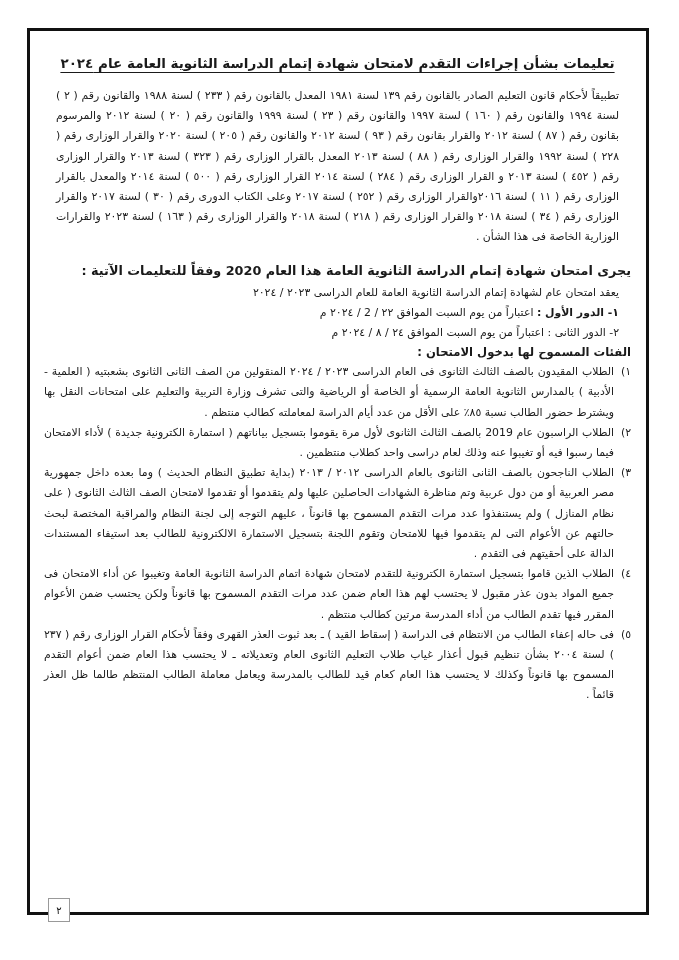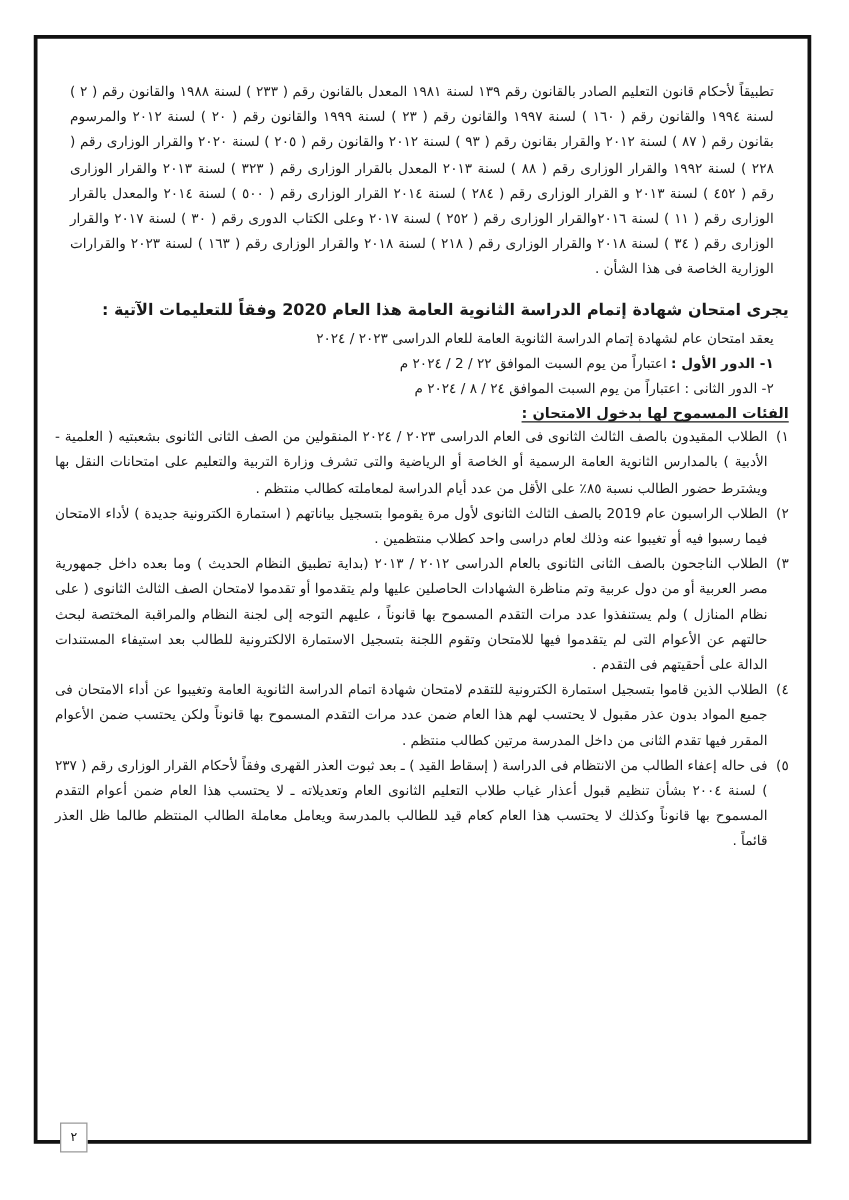--- a/index.html
+++ b/index.html
@@ -3,37 +3,38 @@
   <meta charset="utf-8">
   <style>
     html, body { margin: 0; padding: 0; background: #ffffff; }
     body { width: 679px; height: 960px; position: relative; overflow: hidden; font-family: "DejaVu Sans", sans-serif; color: #111; }
     .frame { position: absolute; left: 27px; top: 28px; width: 622px; height: 887px; border: 3px solid #111; box-sizing: border-box; }
     .content { position: absolute; left: 44px; right: 48px; top: 52px; direction: rtl; text-align: justify; font-family: "DejaVu Sans", sans-serif; font-size: 10.9px; line-height: 20.2px; color: #1a1a1a; }
     .title { text-align: center; font-weight: bold; font-size: 13.5px; text-decoration: underline; text-underline-offset: 4px; margin: 0 0 7px 0; line-height: 22px; }
     .para { margin: 12px; text-align-last: right; }
     .heading-main { font-weight: bold; font-size: 12.8px; margin: 7px 0 1px 0; line-height: 22px; }
     .heading-sub { font-weight: bold; font-size: 11.6px; margin: 0; line-height: 20px; }
-    .heading-underlined { font-weight: bold; font-size: 11.6px; margin: 0; line-height: 19px; text-decoration: underline; text-underline-offset: 3px; }
+    .heading-underlined { font-weight: bold; font-size: 11.6px; margin: 0; line-height: 19px; text-underline-offset: 3px; }
     .indent1 { padding-right: 12px; margin: 0; }
     .session { padding-right: 12px; margin: 0; }
     .session b { font-weight: bold; }
     .intro { margin: 0; }
     .list { margin: 0; padding: 0; list-style: none; }
     .list-item { display: flex; flex-direction: row; margin: 0; }
     .list-num { flex: 0 0 17px; text-align: right; }
     .list-text { flex: 1; text-align: justify; text-align-last: right; }
     .page-num { position: absolute; left: 48px; top: 898px; width: 22px; height: 24px; border: 1px solid #999; box-sizing: border-box; font-size: 10px; display: flex; align-items: center; justify-content: center; background: #fff; }
   </style>
 </head>
 <body>
 
 <div class="frame"></div>
 
 <div class="content">
+  <h1 class="title">تعليمات بشأن إجراءات التقدم لامتحان شهادة إتمام الدراسة الثانوية العامة عام ٢٠٢٤</h1>
 
   <p class="para">تطبيقاً لأحكام قانون التعليم الصادر بالقانون رقم ١٣٩ لسنة ١٩٨١ المعدل بالقانون رقم ( ٢٣٣ ) لسنة ١٩٨٨ والقانون رقم ( ٢ ) لسنة ١٩٩٤ والقانون رقم ( ١٦٠ ) لسنة ١٩٩٧ والقانون رقم ( ٢٣ ) لسنة ١٩٩٩ والقانون رقم ( ٢٠ ) لسنة ٢٠١٢ والمرسوم بقانون رقم ( ٨٧ ) لسنة ٢٠١٢ والقرار بقانون رقم ( ٩٣ ) لسنة ٢٠١٢ والقانون رقم ( ٢٠٥ ) لسنة ٢٠٢٠ والقرار الوزارى رقم ( ٢٢٨ ) لسنة ١٩٩٢ والقرار الوزارى رقم ( ٨٨ ) لسنة ٢٠١٣ المعدل بالقرار الوزارى رقم ( ٣٢٣ ) لسنة ٢٠١٣ والقرار الوزارى رقم ( ٤٥٢ ) لسنة ٢٠١٣ و القرار الوزارى رقم ( ٢٨٤ ) لسنة ٢٠١٤ القرار الوزارى رقم ( ٥٠٠ ) لسنة ٢٠١٤ والمعدل بالقرار الوزارى رقم ( ١١ ) لسنة ٢٠١٦والقرار الوزارى رقم ( ٢٥٢ ) لسنة ٢٠١٧ وعلى الكتاب الدورى رقم ( ٣٠ ) لسنة ٢٠١٧ والقرار الوزارى رقم ( ٣٤ ) لسنة ٢٠١٨ والقرار الوزارى رقم ( ٢١٨ ) لسنة ٢٠١٨ والقرار الوزارى رقم ( ١٦٣ ) لسنة ٢٠٢٣ والقرارات الوزارية الخاصة فى هذا الشأن .</p>
 
   <h2 class="heading-main">يجرى امتحان شهادة إتمام الدراسة الثانوية العامة هذا العام 2020 وفقاً للتعليمات الآتية :</h2>
 
   <section>
     <p class="indent1">يعقد امتحان عام لشهادة إتمام الدراسة الثانوية العامة للعام الدراسى ٢٠٢٣ / ٢٠٢٤</p>
     <p class="session"><b>١- الدور الأول :</b><span> اعتباراً من يوم السبت الموافق  ٢٢ / 2 / ٢٠٢٤ م</span></p>
     <p class="session"><span>٢- الدور الثانى :</span><span> اعتباراً من يوم السبت الموافق  ٢٤ / ٨ / ٢٠٢٤ م</span></p>
   </section>
@@ -48,21 +49,21 @@
       <li class="list-item">
         <span class="list-num">٢)</span>
         <span class="list-text">الطلاب الراسبون عام 2019 بالصف الثالث الثانوى لأول مرة يقوموا بتسجيل بياناتهم ( استمارة الكترونية جديدة ) لأداء الامتحان فيما رسبوا فيه أو تغيبوا عنه وذلك لعام دراسى واحد كطلاب منتظمين .</span>
       </li>
       <li class="list-item">
         <span class="list-num">٣)</span>
         <span class="list-text">الطلاب الناجحون بالصف الثانى الثانوى بالعام الدراسى ٢٠١٢ / ٢٠١٣ (بداية تطبيق النظام الحديث ) وما بعده داخل جمهورية مصر العربية أو من دول عربية وتم مناظرة الشهادات الحاصلين عليها ولم يتقدموا أو تقدموا لامتحان الصف الثالث الثانوى ( على نظام المنازل ) ولم يستنفذوا عدد مرات التقدم المسموح بها قانوناً ، عليهم التوجه إلى لجنة النظام والمراقبة المختصة لبحث حالتهم عن الأعوام التى لم يتقدموا فيها للامتحان وتقوم اللجنة بتسجيل الاستمارة الالكترونية للطالب بعد استيفاء المستندات الدالة على أحقيتهم فى التقدم .</span>
       </li>
       <li class="list-item">
         <span class="list-num">٤)</span>
-        <span class="list-text">الطلاب الذين قاموا بتسجيل استمارة الكترونية للتقدم لامتحان شهادة اتمام الدراسة الثانوية العامة وتغيبوا عن أداء الامتحان فى جميع المواد بدون عذر مقبول لا يحتسب لهم هذا العام ضمن عدد مرات التقدم المسموح بها قانوناً ولكن يحتسب ضمن الأعوام المقرر فيها تقدم الثانى من داخل المدرسة مرتين كطالب منتظم .</span>
+        <span class="list-text">الطلاب الذين قاموا بتسجيل استمارة الكترونية للتقدم لامتحان شهادة اتمام الدراسة الثانوية العامة وتغيبوا عن أداء الامتحان فى جميع المواد بدون عذر مقبول لا يحتسب لهم هذا العام ضمن عدد مرات التقدم المسموح بها قانوناً ولكن يحتسب ضمن الأعوام المقرر فيها تقدم الطالب من أداء المدرسة مرتين كطالب منتظم .</span>
       </li>
       <li class="list-item">
         <span class="list-num">٥)</span>
         <span class="list-text">فى حاله إعفاء الطالب من الانتظام فى الدراسة ( إسقاط القيد ) ـ بعد ثبوت العذر القهرى وفقاً لأحكام القرار الوزارى رقم ( ٢٣٧ ) لسنة ٢٠٠٤ بشأن تنظيم قبول أعذار غياب طلاب التعليم الثانوى العام وتعديلاته ـ لا يحتسب هذا العام ضمن أعوام التقدم المسموح بها قانوناً وكذلك لا يحتسب هذا العام كعام قيد للطالب بالمدرسة ويعامل معاملة الطالب المنتظم طالما ظل العذر قائماً .</span>
       </li>
     </ol>
   </section>
 </div>
 
 <div class="page-num">٢</div>

